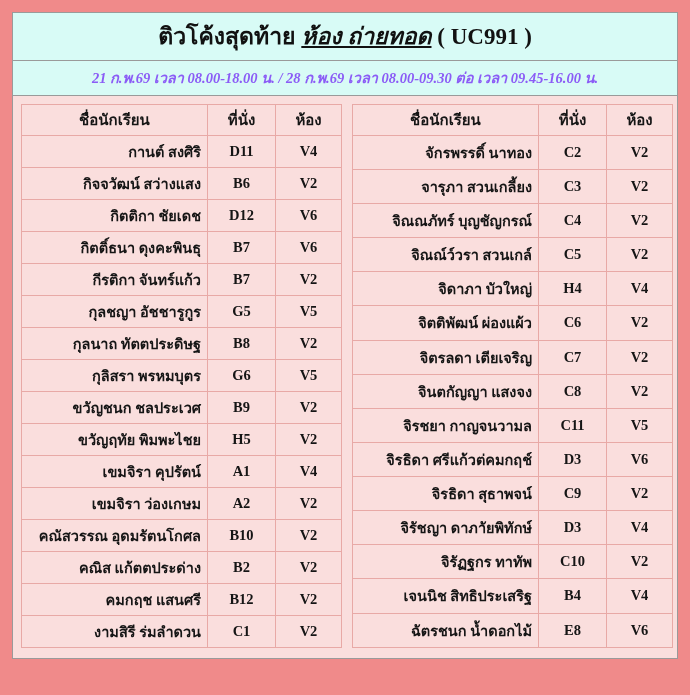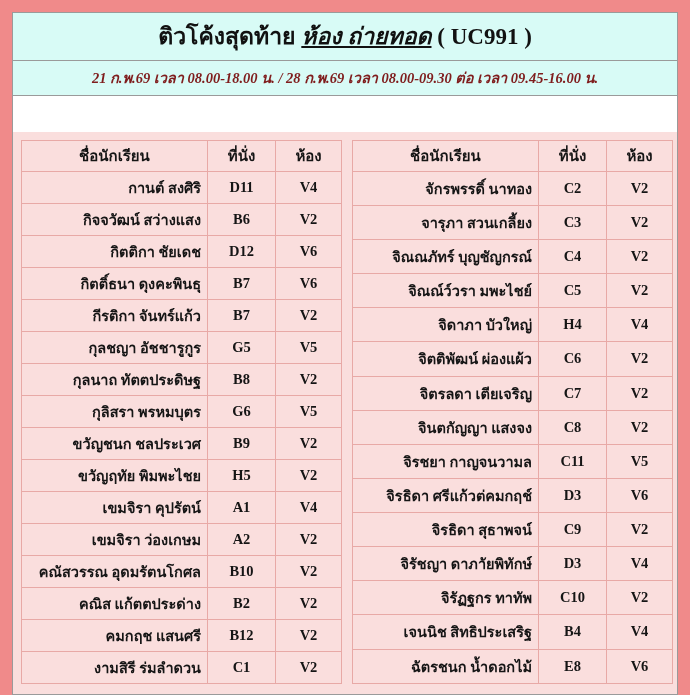--- a/index.html
+++ b/index.html
@@ -46,30 +46,29 @@
   .subtitle-box {
     background: #d8fbf6;
     border-bottom: 1px solid #9a9a9a;
     text-align: center;
     padding: 5px 6px 6px 6px;
   }
   .subtitle-line {
     font-size: 14.5px;
     font-weight: bold;
     font-style: italic;
-    color: #7f1d1d;
+    color: #8b5cf6;
     white-space: nowrap;
   }
   
   .tables-wrap {
     display: flex;
     background: #fadedd;
     padding: 8px 8px 10px 8px;
     gap: 10px;
-    margin-top: 36px;
   }
   table.roster {
     border-collapse: collapse;
     width: 320px;
     table-layout: fixed;
   }
   table.roster th, table.roster td {
     border: 1px solid #e8a9a6;
     background: #fadedd;
     color: #151515;
@@ -229,21 +228,21 @@
             <td class="name">จารุภา สวนเกลี้ยง</td>
             <td class="seat">C3</td>
             <td class="room">V2</td>
           </tr>
           <tr>
             <td class="name">จิณณภัทร์ บุญชัญกรณ์</td>
             <td class="seat">C4</td>
             <td class="room">V2</td>
           </tr>
           <tr>
-            <td class="name">จิณณ์ว์วรา มพะไชย์</td>
+            <td class="name">จิณณ์ว์วรา สวนเกล์</td>
             <td class="seat">C5</td>
             <td class="room">V2</td>
           </tr>
           <tr>
             <td class="name">จิดาภา บัวใหญ่</td>
             <td class="seat">H4</td>
             <td class="room">V4</td>
           </tr>
           <tr>
             <td class="name">จิตติพัฒน์ ผ่องแผ้ว</td>

